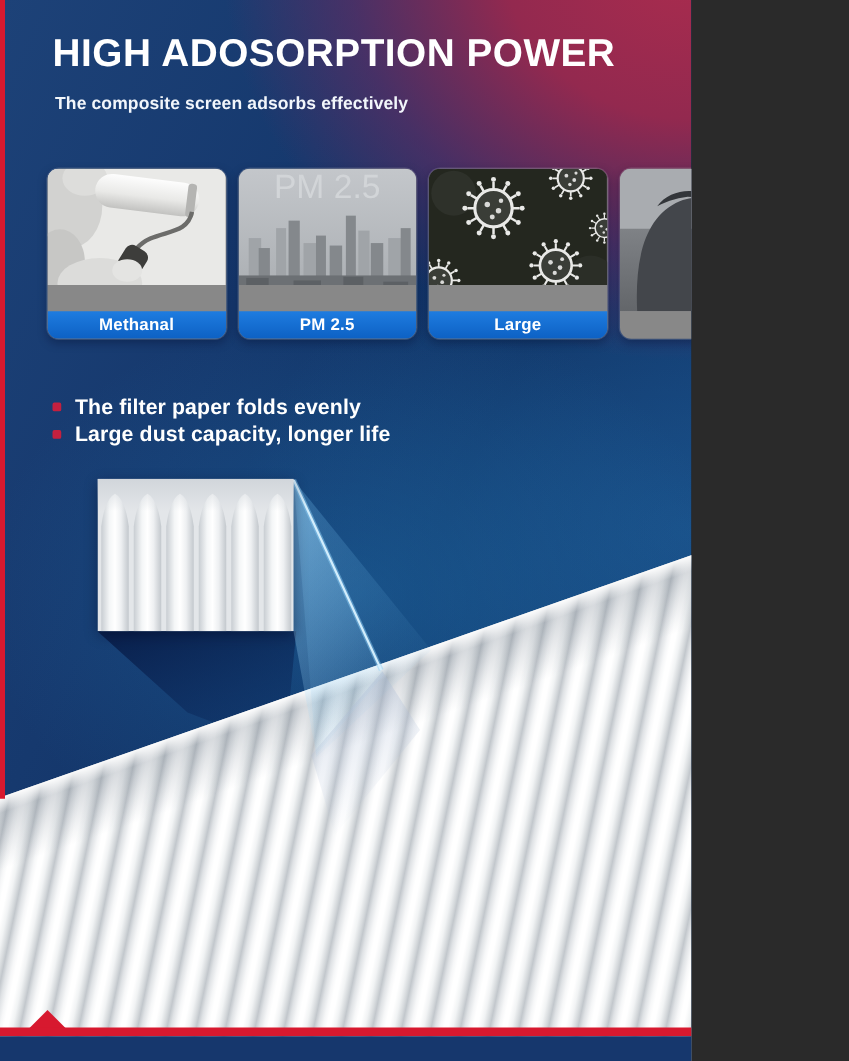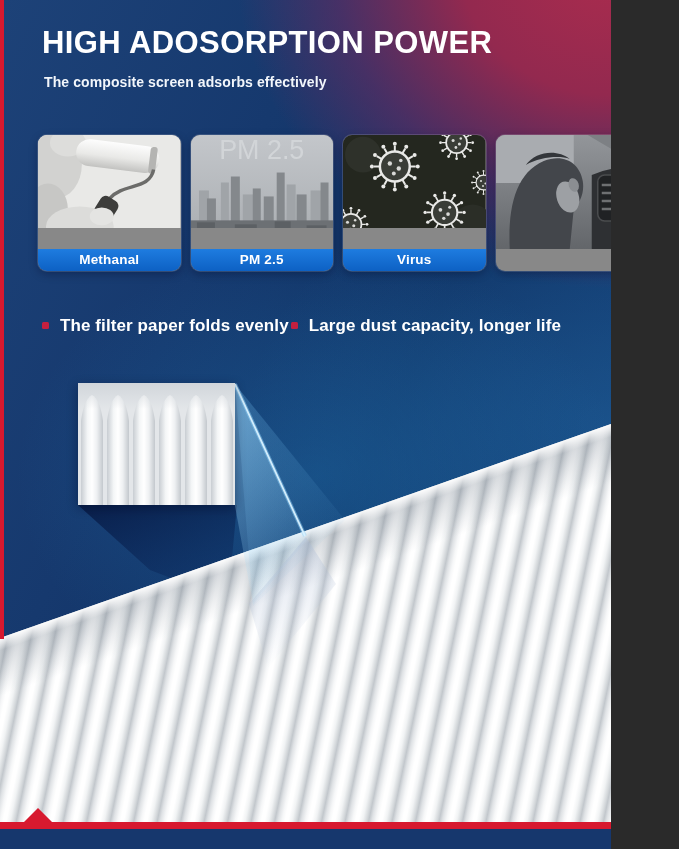--- a/index.html
+++ b/index.html
@@ -1,17 +1,17 @@
 <!DOCTYPE html>
 <html><head>
 <meta charset="utf-8">
 <style>
   html,body{margin:0;padding:0;background:#2a2a2a;}
   .canvas{
-    position:relative;width:611px;height:849px;overflow:hidden;
+    position:relative;width:553px;height:849px;overflow:hidden;
     font-family:"Liberation Sans", sans-serif;
     background:#123566;
   }
   
   .bg{
     position:absolute;inset:0;z-index:1;
     background:
       radial-gradient(ellipse 500px 430px at 100% -4%, #ab2c4e 0%, #93294f 30%, rgba(112,42,96,.55) 55%, rgba(112,42,96,0) 75%),
       radial-gradient(ellipse 430px 330px at 52% 56%, rgba(32,118,178,.40), rgba(32,118,178,0) 70%),
       radial-gradient(ellipse 520px 380px at 100% 50%, rgba(35,108,168,.48), rgba(35,108,168,0) 70%),
@@ -51,21 +51,21 @@
     gap:21px;
   }
   .card .photo{height:114px;overflow:hidden;}
   .card .photo svg{display:block;width:100%;height:100%;}
   .card .label{
     height:22px;line-height:22px;text-align:center;color:#fff;
     font-size:13.5px;font-weight:bold;letter-spacing:.2px;
     background:linear-gradient(#1e7ce0,#0d61c4);
   }
   
-  .bullets{position:absolute;left:42px;top:316px;z-index:6;display:flex;flex-direction:row;gap:2px;}
+  .bullets{position:absolute;left:42px;top:316px;z-index:6;display:flex;flex-direction:column;gap:2px;}
   .bullet{display:flex;align-items:flex-start;color:#fff;font-size:17px;font-weight:bold;letter-spacing:.1px;}
   .bullet .sq{width:7px;height:7px;background:#c4203f;border-radius:1.5px;margin:6px 11px 0 0;flex:0 0 auto;}
   
   .stripe-left{position:absolute;left:0;top:0;width:4px;height:639px;background:#d7192f;z-index:7;}
   .footer-line{position:absolute;left:0;top:822px;width:679px;height:7px;background:#d7192f;z-index:8;}
   .footer-triangle{position:absolute;left:23px;top:808px;width:30px;height:15px;background:#d7192f;
     clip-path:polygon(50% 0,100% 100%,0 100%);z-index:8;}
   .footer-bar{position:absolute;left:0;top:829px;width:679px;height:20px;background:#16376d;z-index:8;}
 </style>
 </head>
@@ -254,21 +254,21 @@
           <rect width="143" height="114" fill="#24271f"></rect>
           <circle cx="20" cy="30" r="18" fill="#2e312a"></circle>
           <circle cx="130" cy="100" r="20" fill="#2b2e27"></circle>
           <use href="#vir" transform="translate(52,42)"></use>
           <use href="#vir" transform="translate(114,18) scale(0.7)"></use>
           <use href="#vir" transform="translate(102,88) scale(0.85)"></use>
           <use href="#vir" transform="translate(8,100) scale(0.7)"></use>
           <use href="#vir" transform="translate(141,58) scale(0.5)"></use>
         </svg>
       </div>
-      <div class="label">Virus</div>
+      <div class="label">Large</div>
     </div>
 
     <div class="card">
       <div class="photo">
         <svg viewBox="0 0 143 114" preserveAspectRatio="xMidYMid slice">
           <defs>
             <linearGradient id="cabG" x1="0" y1="0" x2="0" y2="1">
               <stop offset="0" stop-color="#93969a"></stop>
                 <stop offset="1" stop-color="#63666a"></stop>
             </linearGradient>

